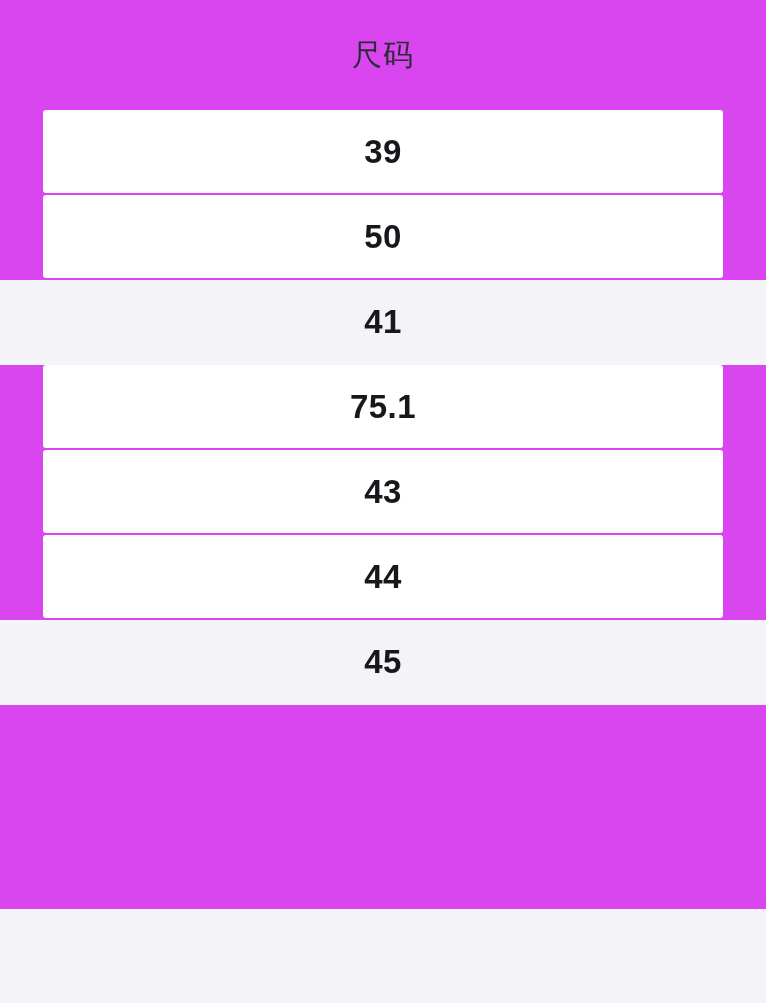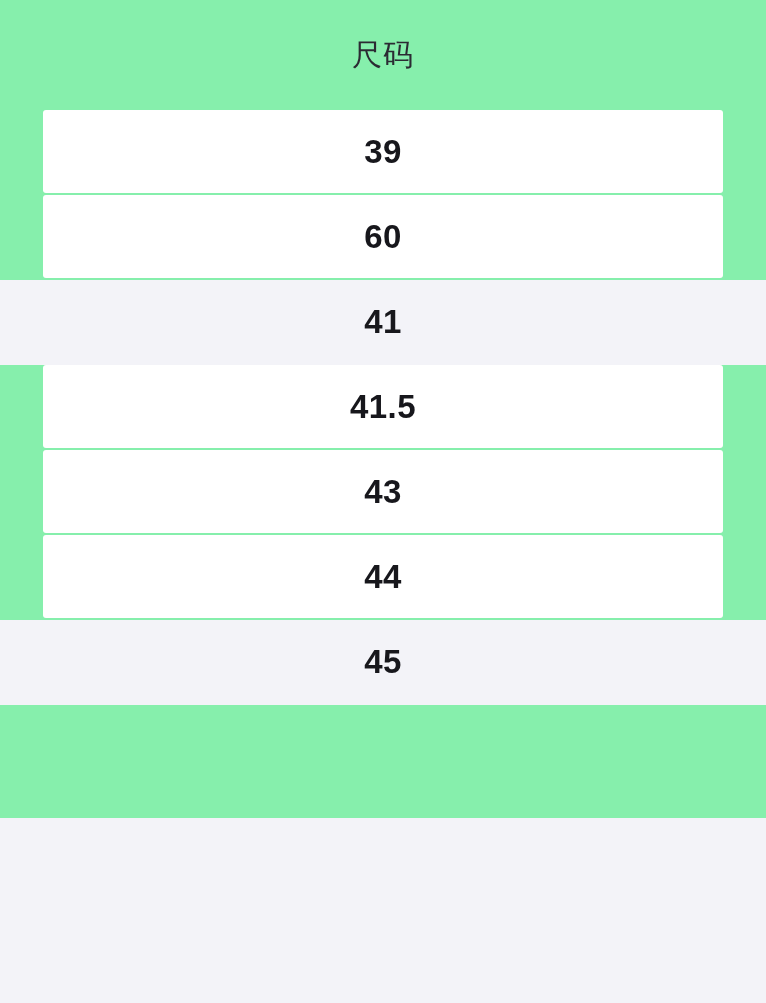--- a/index.html
+++ b/index.html
@@ -10,23 +10,23 @@
     width: 766px;
     height: 1003px;
     background: #f3f3f8;
     font-family: "Liberation Sans", "DejaVu Sans", sans-serif;
     overflow: hidden;
     position: relative;
   }
 
   .page {
     width: 766px;
-    height: 818px;
+    height: 909px;
     position: relative;
-    background: #86efac;
+    background: #d946ef;
     box-sizing: border-box;
   }
 
   .size-title {
     position: absolute;
     top: 0;
     left: 0;
     width: 766px;
     height: 110px;
     display: flex;
@@ -105,29 +105,29 @@
   <div class="size-title">尺码</div>
 
   <div class="size-list">
 
     <div class="size-row is-white">
       <div class="size-value">39</div>
     </div>
 
 
     <div class="size-row is-white">
-      <div class="size-value">60</div>
+      <div class="size-value">50</div>
     </div>
 
     <div class="size-row is-shaded">
       <div class="size-value">41</div>
     </div>
 
     <div class="size-row is-white">
-      <div class="size-value">41.5</div>
+      <div class="size-value">75.1</div>
     </div>
 
 
     <div class="size-row is-white">
       <div class="size-value">43</div>
     </div>
 
 
     <div class="size-row is-white">
       <div class="size-value">44</div>

